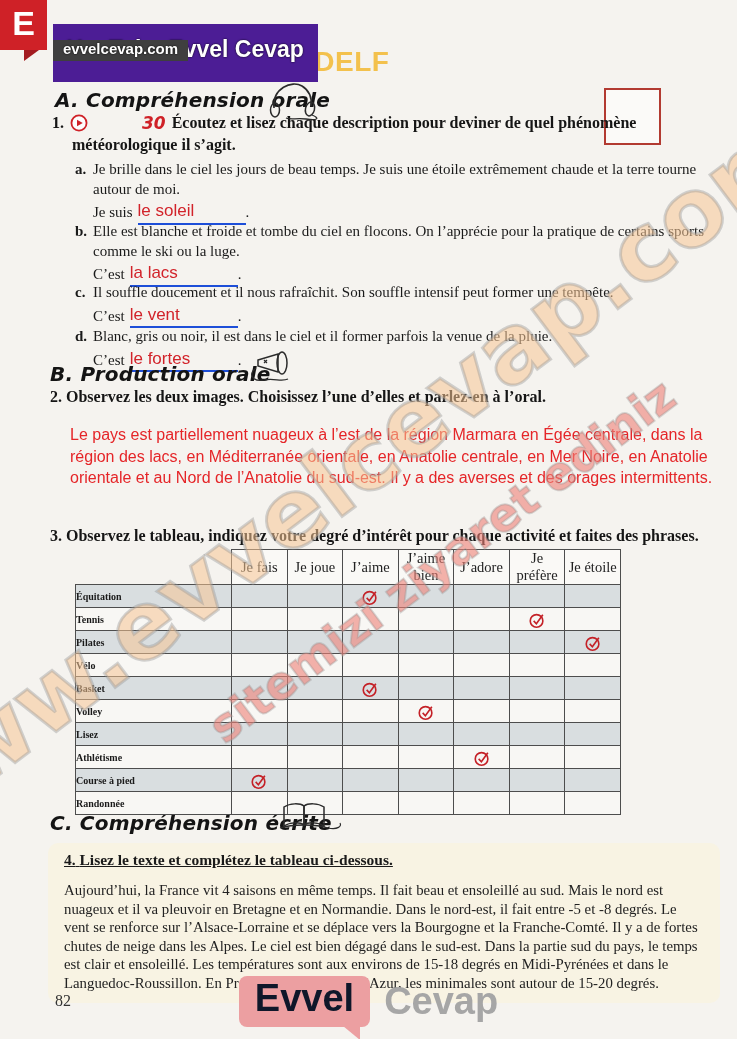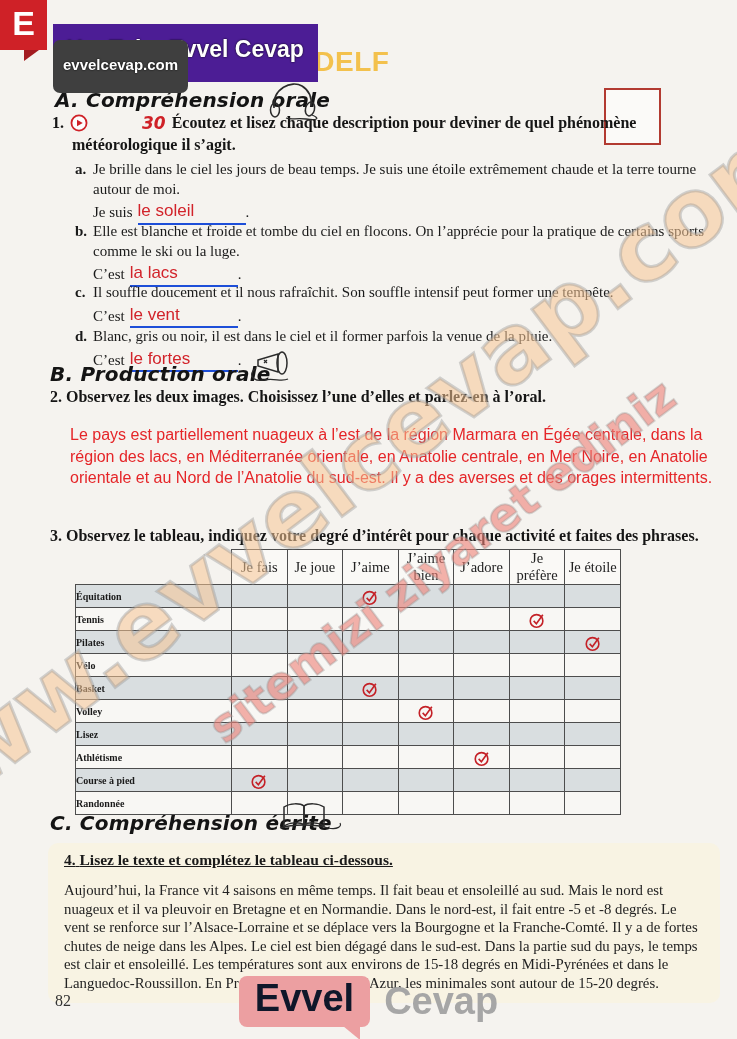--- a/index.html
+++ b/index.html
@@ -8,23 +8,23 @@
 
   
   .logo-e{position:absolute;left:0;top:0;width:47px;height:50px;background:#cf2127;z-index:6;}
   .logo-e .letter{position:absolute;left:50%;top:50%;transform:translate(-50%,-54%);
                   color:#fff;font:bold 34px "Liberation Sans",sans-serif;}
   .logo-tail{position:absolute;left:24px;top:50px;width:0;height:0;
              border-top:11px solid #a31b20;border-right:15px solid transparent;z-index:6;}
   .bar-channel{position:absolute;left:53px;top:24px;height:34px;line-height:34px;padding:12px 14px;
                background:#4c1d95;color:#fff;font:bold 23px "Liberation Sans",sans-serif;
                z-index:5;white-space:nowrap;text-shadow:0 0 2px #000;}
-  .bar-site{position:absolute;left:53px;top:40px;height:21px;line-height:21px;padding:16px 10px;
+  .bar-site{position:absolute;left:53px;top:40px;height:21px;line-height:21px;padding:0 10px;
             background:#3f3f3f;color:#fff;font:bold 15px "Liberation Sans",sans-serif;
-            z-index:5;white-space:nowrap;text-shadow:0 0 2px #000;border-radius:7px;}
+            z-index:5;white-space:nowrap;text-shadow:0 0 2px #000;}
 
   .page-title{position:absolute;left:55px;top:46px;z-index:1;
               font:bold 28px "Liberation Sans",sans-serif;color:#f3c14d;letter-spacing:.5px;margin-left:48px;}
 
   .section-heading{font:italic bold 20px "DejaVu Sans",sans-serif;color:#141414;letter-spacing:.2px;}
   .heading-a{position:absolute;left:55px;top:88px;}
   .heading-b{position:absolute;left:50px;top:362px;}
   .heading-c{position:absolute;left:50px;top:811px;}
   .doodle{position:absolute;z-index:2;}
   .icon-headphones{left:266px;top:78px;}

